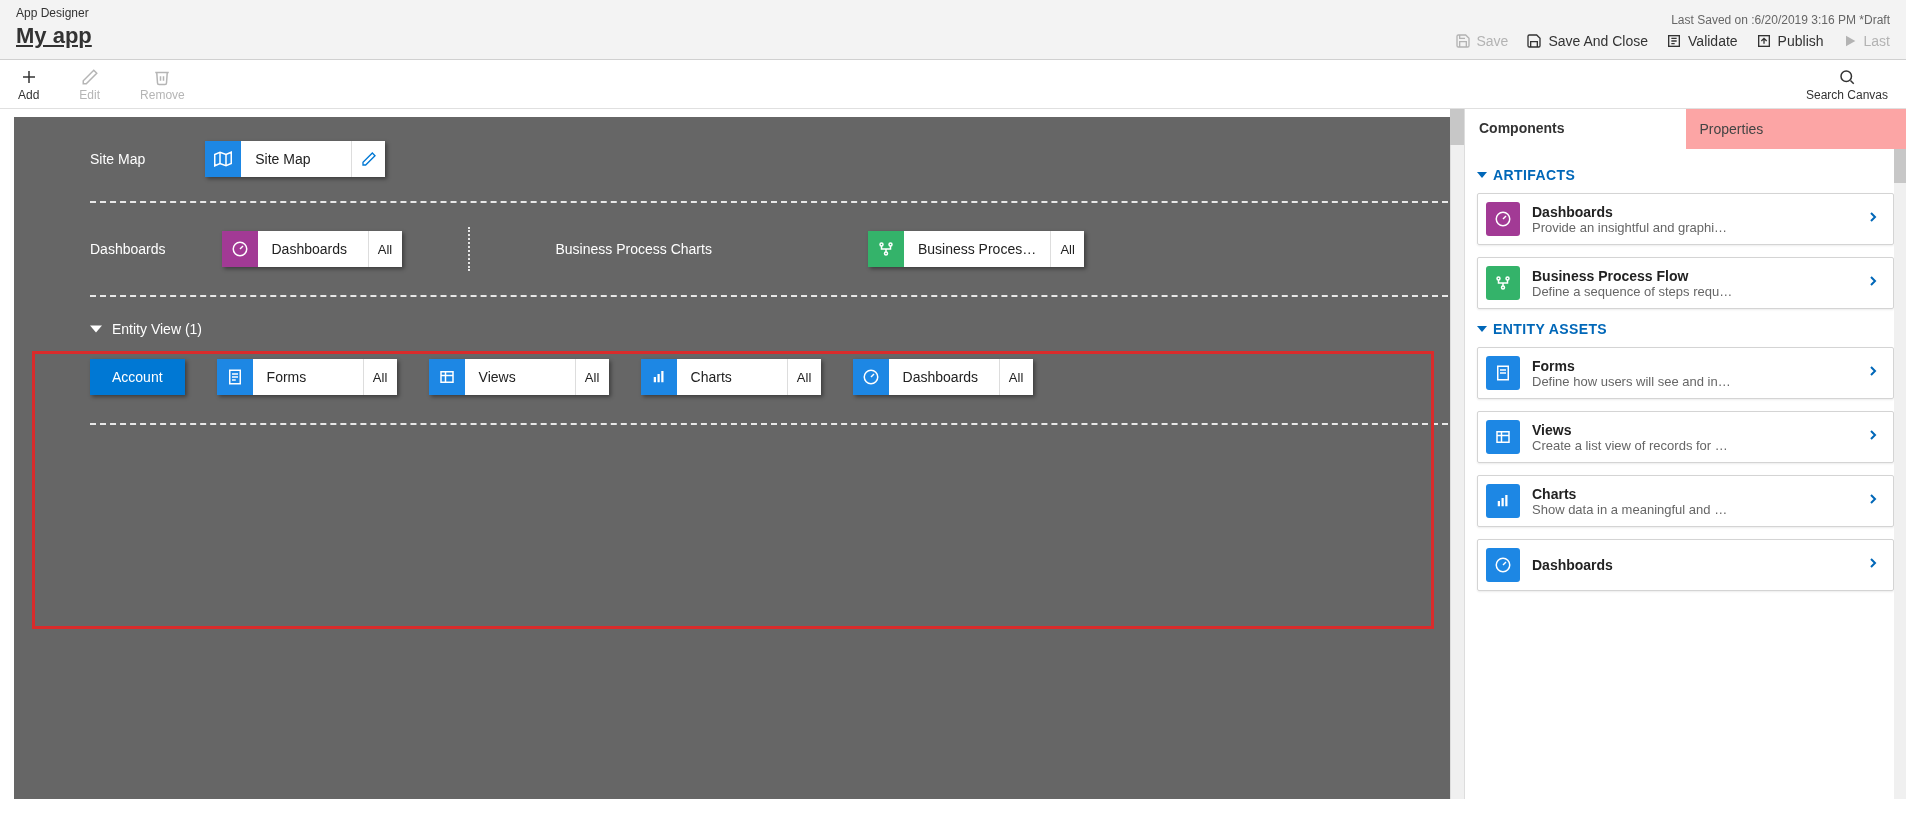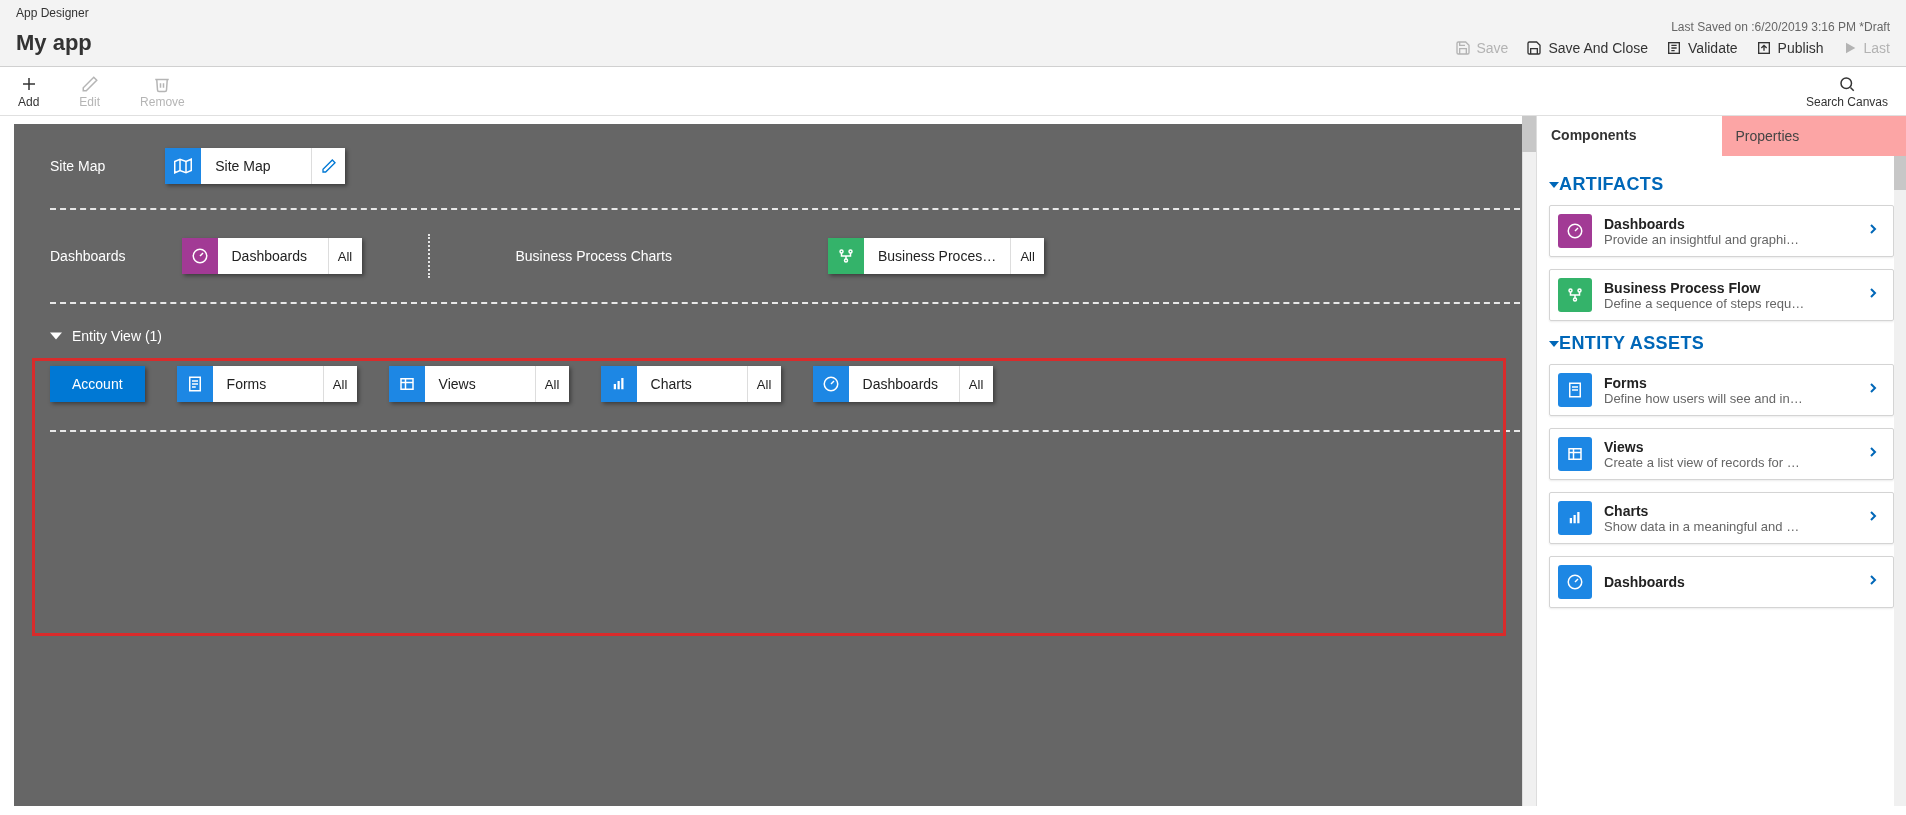--- a/index.html
+++ b/index.html
@@ -2,41 +2,41 @@
 <html><head>
 <meta charset="utf-8">
 <style>
 * { box-sizing: border-box; margin: 0; padding: 0; font-family: "Segoe UI", Arial, sans-serif; }
 body { background: #fff; color: #333; overflow: hidden; }
 
 
 .header { background: #f3f3f3; border-bottom: 1px solid #d0d0d0; padding: 6px 16px 10px; display:flex; justify-content:space-between; align-items:flex-end;}
 .header-left { display:flex; flex-direction:column; }
 .app-designer-label { font-size: 12px; color:#333; }
-.app-title { font-size: 22px; font-weight:600; margin-top:10px; }
+.app-title { font-size: 22px; font-weight:600; margin-top:3px;text-decoration:underline; }
 .header-right { display:flex; flex-direction:column; align-items:flex-end; gap:6px;}
 .last-saved { font-size:12px; color:#666; }
 .header-actions { display:flex; gap:18px; align-items:center; }
 .h-action { display:flex; gap:6px; align-items:center; font-size:14px; color:#333; cursor:pointer; }
 .h-action.disabled { color:#b3b3b3; cursor:default; }
 .h-action svg { width:16px; height:16px; }
 
 
 .toolbar { display:flex; justify-content:space-between; border-bottom:1px solid #e0e0e0; padding:8px 18px 6px; }
 .toolbar-left { display:flex; gap:40px; }
 .t-btn { display:flex; flex-direction:column; align-items:center; gap:2px; font-size:12px; color:#333; cursor:pointer; }
 .t-btn.disabled { color:#b5b5b5; cursor:default;}
 .t-btn svg { width:18px; height:18px; }
 .toolbar-right { display:flex; flex-direction:column; align-items:center; gap:2px; font-size:12px; cursor:pointer;}
 .toolbar-right svg{width:18px;height:18px;}
 
 
 .main { display:flex; height: calc(815px - 125px); }
 .canvas-wrap { flex:1; padding:8px 0 0 14px; position:relative; }
-.canvas { background:#666; height:100%; position:relative; overflow:hidden; }
+.canvas { background:#666; height:100%; position:relative; overflow:hidden;padding-left:40px; }
 .scroll-track { position:absolute; right:0; top:0; bottom:0; width:14px; background:#f0f0f0; border-left:1px solid #ddd;}
 .scroll-thumb { position:absolute; right:0; top:0; width:14px; height:36px; background:#c7c7c7;}
 
 .canvas-inner { padding:24px 16px 0 36px; color:#fff; }
 
 .row-label { font-size:14px; color:#fff; }
 
 .sitemap-row { display:flex; align-items:center; gap:60px; margin-bottom:24px;}
 .tile-box { display:flex; align-items:center; height:36px; background:#fff; color:#222; box-shadow:2px 2px 4px rgba(0,0,0,0.4); }
 .tile-icon { width:36px; height:36px; display:flex; align-items:center; justify-content:center; color:#fff; }
@@ -56,28 +56,28 @@
 
 .highlight-box { position:absolute; border:3px solid #d92b2b; left:18px; right:30px; top:234px; height:278px; pointer-events:none;}
 
 .entity-head { display:flex; align-items:center; gap:10px; font-size:14px; margin-bottom:22px;}
 .entity-head svg{width:12px;height:12px;fill:#fff;}
 
 .entity-row { display:flex; gap:32px; align-items:flex-end; margin-bottom:28px;}
 .account-chip{ background:#0078d4; color:#fff; padding:10px 22px; font-size:14px; box-shadow:2px 2px 4px rgba(0,0,0,0.4);}
 
 
-.side { width:370px; border-left:1px solid #ddd; display:flex; flex-direction:column; background:#fff; position:relative;}
+.side { width:442px; border-left:1px solid #ddd; display:flex; flex-direction:column; background:#fff; position:relative;}
 .tabs { display:flex; height:40px; }
 .tab { flex:1; display:flex; align-items:center; padding:0 14px; font-size:14px; cursor:pointer; }
 .tab.active { background:#fff; font-weight:600; border-bottom:2px solid #fff; }
 .tab.inactive { background:#fca5a5; color:#444; }
 
 .side-body{ padding:10px 12px; overflow:hidden; flex:1; position:relative;}
-.group-head { display:flex; align-items:center; color:#0067b8; font-size:18px; font-weight:600; letter-spacing:0.4px; margin:8px 0 10px;}
+.group-head { display:flex; align-items:center; gap:6px; color:#0067b8; font-size:14px; font-weight:600; letter-spacing:0.4px; margin:8px 0 10px;}
 .group-head svg{width:10px;height:10px;fill:#0067b8;}
 
 .card { border:1px solid #d4d4d4; border-radius:2px; padding:8px 12px 8px 8px; display:flex; align-items:center; gap:12px; margin-bottom:12px; cursor:pointer; box-shadow:0 1px 2px rgba(0,0,0,0.08);}
 .card-icon{width:34px;height:34px;border-radius:3px;display:flex;align-items:center;justify-content:center;color:#fff;}
 .card-icon svg{width:18px;height:18px;}
 .card-body{flex:1;overflow:hidden;}
 .card-title{font-size:14px;font-weight:600;color:#222;}
 .card-sub{font-size:13px;color:#666;white-space:nowrap;overflow:hidden;text-overflow:ellipsis;}
 .card-arrow{color:#0067b8;}
 .card-arrow svg{width:16px;height:16px;}

